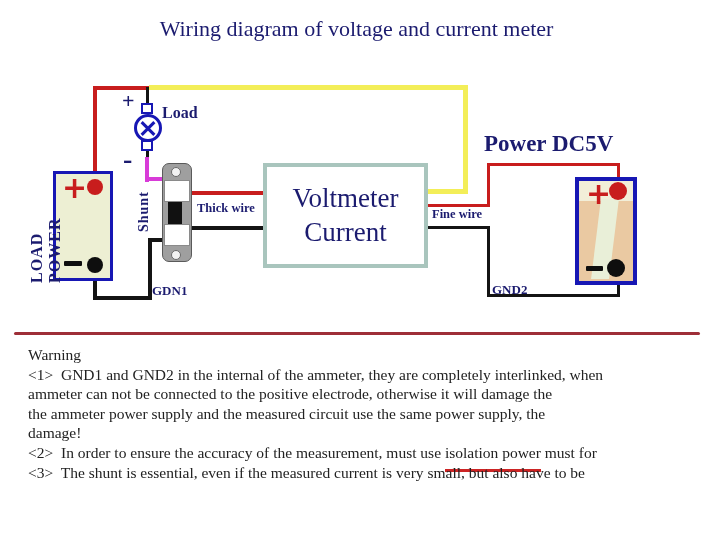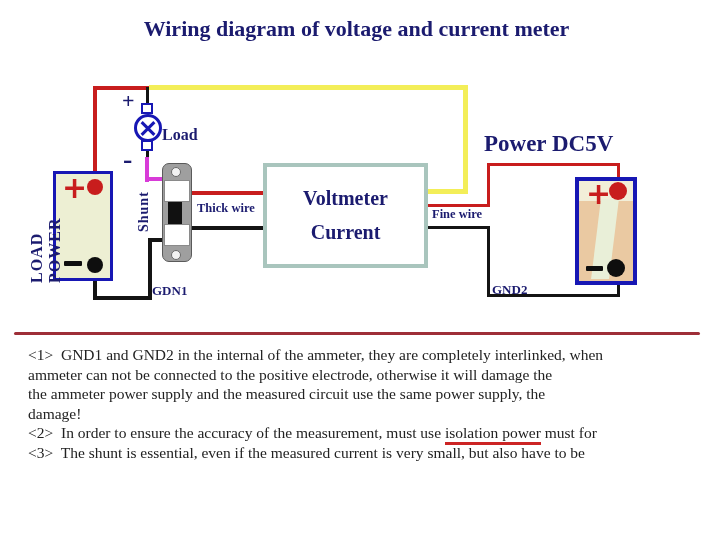--- a/index.html
+++ b/index.html
@@ -1,20 +1,20 @@
 <!DOCTYPE html>
 <html style="--navy: #1b1b6f; --wire-red: #c81d1d; --wire-black: #141414; --wire-yellow: #f3ee58; --wire-magenta: #d83bd8; --battery-blue: #1717b4; --box-border: #a9c5bd; --separator-red: #9e2f38; --underline-red: #cc2424;"><head>
 <meta charset="utf-8">
 <style>
   html,body{margin:0;padding:0;}
   body{background:#ffffff;font-family:"Liberation Serif", serif;}
   #stage{position:relative;width:713px;height:542px;background:#ffffff;overflow:hidden;}
   .abs{position:absolute;}
   .navy{color:var(--navy);}
-  .bold{font-weight:bold;}
+  .bold{font-weight:normal;}
   
   .wire{position:absolute;}
   .w-red{background:var(--wire-red);}
   .w-black{background:var(--wire-black);}
   .w-yellow{background:var(--wire-yellow);}
   .w-magenta{background:var(--wire-magenta);}
   
   .arrow-right{position:absolute;width:0;height:0;border-top:6px solid transparent;border-bottom:6px solid transparent;border-left:10px solid var(--wire-magenta);}
   .arrow-left{position:absolute;width:0;height:0;border-top:6px solid transparent;border-bottom:6px solid transparent;border-right:10px solid var(--wire-red);}
   
@@ -27,29 +27,29 @@
   
   .lamp-terminal{position:absolute;width:12px;height:11px;background:#ffffff;border:2px solid var(--battery-blue);box-sizing:border-box;}
   .lamp-circle{position:absolute;width:28px;height:28px;border-radius:50%;background:#ffffff;border:3px solid var(--battery-blue);box-sizing:border-box;}
   .x-line{position:absolute;left:2px;top:10px;width:18px;height:3px;background:var(--battery-blue);}
   
   .shunt-body{position:absolute;background:#9f9f9f;border:1px solid #5a5a5a;border-radius:7px;box-sizing:border-box;}
   .screw{position:absolute;width:10px;height:10px;border-radius:50%;background:#f2f2f2;border:1px solid #6a6a6a;box-sizing:border-box;}
   .shunt-term{position:absolute;background:#ffffff;border:1px solid #8a8a8a;box-sizing:border-box;}
   
   .meter-box{position:absolute;background:#ffffff;border:4px solid var(--box-border);box-sizing:border-box;display:flex;flex-direction:column;align-items:center;justify-content:center;gap:13px;}
-  .meter-text{color:var(--navy);font-weight:bold;font-size:20px;line-height:21px;}
+  .meter-text{color:var(--navy);font-weight:normal;font-size:27px;line-height:21px;}
   
   .vtext{writing-mode:vertical-rl;transform:rotate(180deg);color:var(--navy);font-weight:bold;letter-spacing:1px;}
   .lbl{position:absolute;color:var(--navy);font-weight:bold;white-space:nowrap;}
   
   .separator{position:absolute;background:var(--separator-red);border-radius:2px;}
   .warning{position:absolute;color:#222222;font-size:15.5px;line-height:19.6px;}
   .warn-line{white-space:pre;}
-  .red-underline{border-bottom:3px solid var(--underline-red);padding-bottom:1px;text-align:right;}
+  .red-underline{border-bottom:3px solid var(--underline-red);padding-bottom:8px;text-align:right;}
 </style>
 </head>
 <body>
 
 <div id="stage">
 
   <div class="abs navy bold" style="left:0;top:16px;width:713px;text-align:center;font-size:22px;">Wiring diagram of voltage and current meter</div>
 
   <div class="wire w-red" style="left:93px;top:86px;width:4px;height:96px;"></div>
   <div class="wire w-red" style="left:93px;top:86px;width:58px;height:4px;"></div>
@@ -94,21 +94,21 @@
 
   <div class="lbl" style="left:122px;top:88px;font-size:22px;">+</div>
   <div class="lamp-terminal" style="left:141px;top:103px;"></div>
   <div class="lamp-circle" style="left:134px;top:114px;">
     <div>
       <div class="x-line" style="transform:rotate(45deg);"></div>
       <div class="x-line" style="transform:rotate(-45deg);"></div>
     </div>
   </div>
   <div class="lamp-terminal" style="left:141px;top:140px;"></div>
-  <div class="lbl" style="left:162px;top:126px;font-size:16px;">Load</div>
+  <div class="lbl" style="left:162px;top:104px;font-size:16px;">Load</div>
   <div class="lbl" style="left:123px;top:143px;font-size:28px;">-</div>
 
   <div class="shunt-body" style="left:162px;top:163px;width:30px;height:99px;"></div>
   <div class="screw" style="left:171px;top:167px;"></div>
   <div class="screw" style="left:171px;top:250px;"></div>
   <div class="shunt-term" style="left:164px;top:180px;width:26px;height:22px;"></div>
   <div class="shunt-term" style="left:164px;top:224px;width:26px;height:22px;"></div>
   <div class="abs" style="left:168px;top:202px;width:14px;height:22px;background:#111111;"></div>
   <div class="abs vtext" style="left:136px;top:180px;height:52px;font-size:14px;">Shunt</div>
 
@@ -128,20 +128,21 @@
   <div class="dot black" style="left:607px;top:259px;width:18px;height:18px;"></div>
 
   <div class="lbl" style="left:197px;top:201px;font-size:12.5px;">Thick wire</div>
   <div class="lbl" style="left:432px;top:207px;font-size:12.5px;">Fine wire</div>
   <div class="lbl" style="left:152px;top:283px;font-size:13px;">GDN1</div>
   <div class="lbl" style="left:492px;top:282px;font-size:13px;">GND2</div>
 
   <div class="separator" style="left:14px;top:332px;width:686px;height:3px;"></div>
 
   <div class="warning" style="left:28px;top:345px;width:680px;">
+    <div class="warn-line">Warning</div>
     <div class="warn-line">&lt;1&gt;  GND1 and GND2 in the internal of the ammeter, they are completely interlinked, when</div>
     <div class="warn-line">ammeter can not be connected to the positive electrode, otherwise it will damage the</div>
     <div class="warn-line">the ammeter power supply and the measured circuit use the same power supply, the</div>
     <div class="warn-line">damage!</div>
     <div class="warn-line"><span>&lt;2&gt;  In order to ensure the accuracy of the measurement, must use </span><span class="red-underline">isolation power</span><span> must for</span></div>
     <div class="warn-line">&lt;3&gt;  The shunt is essential, even if the measured current is very small, but also have to be</div>
   </div>
 
 </div>
 

